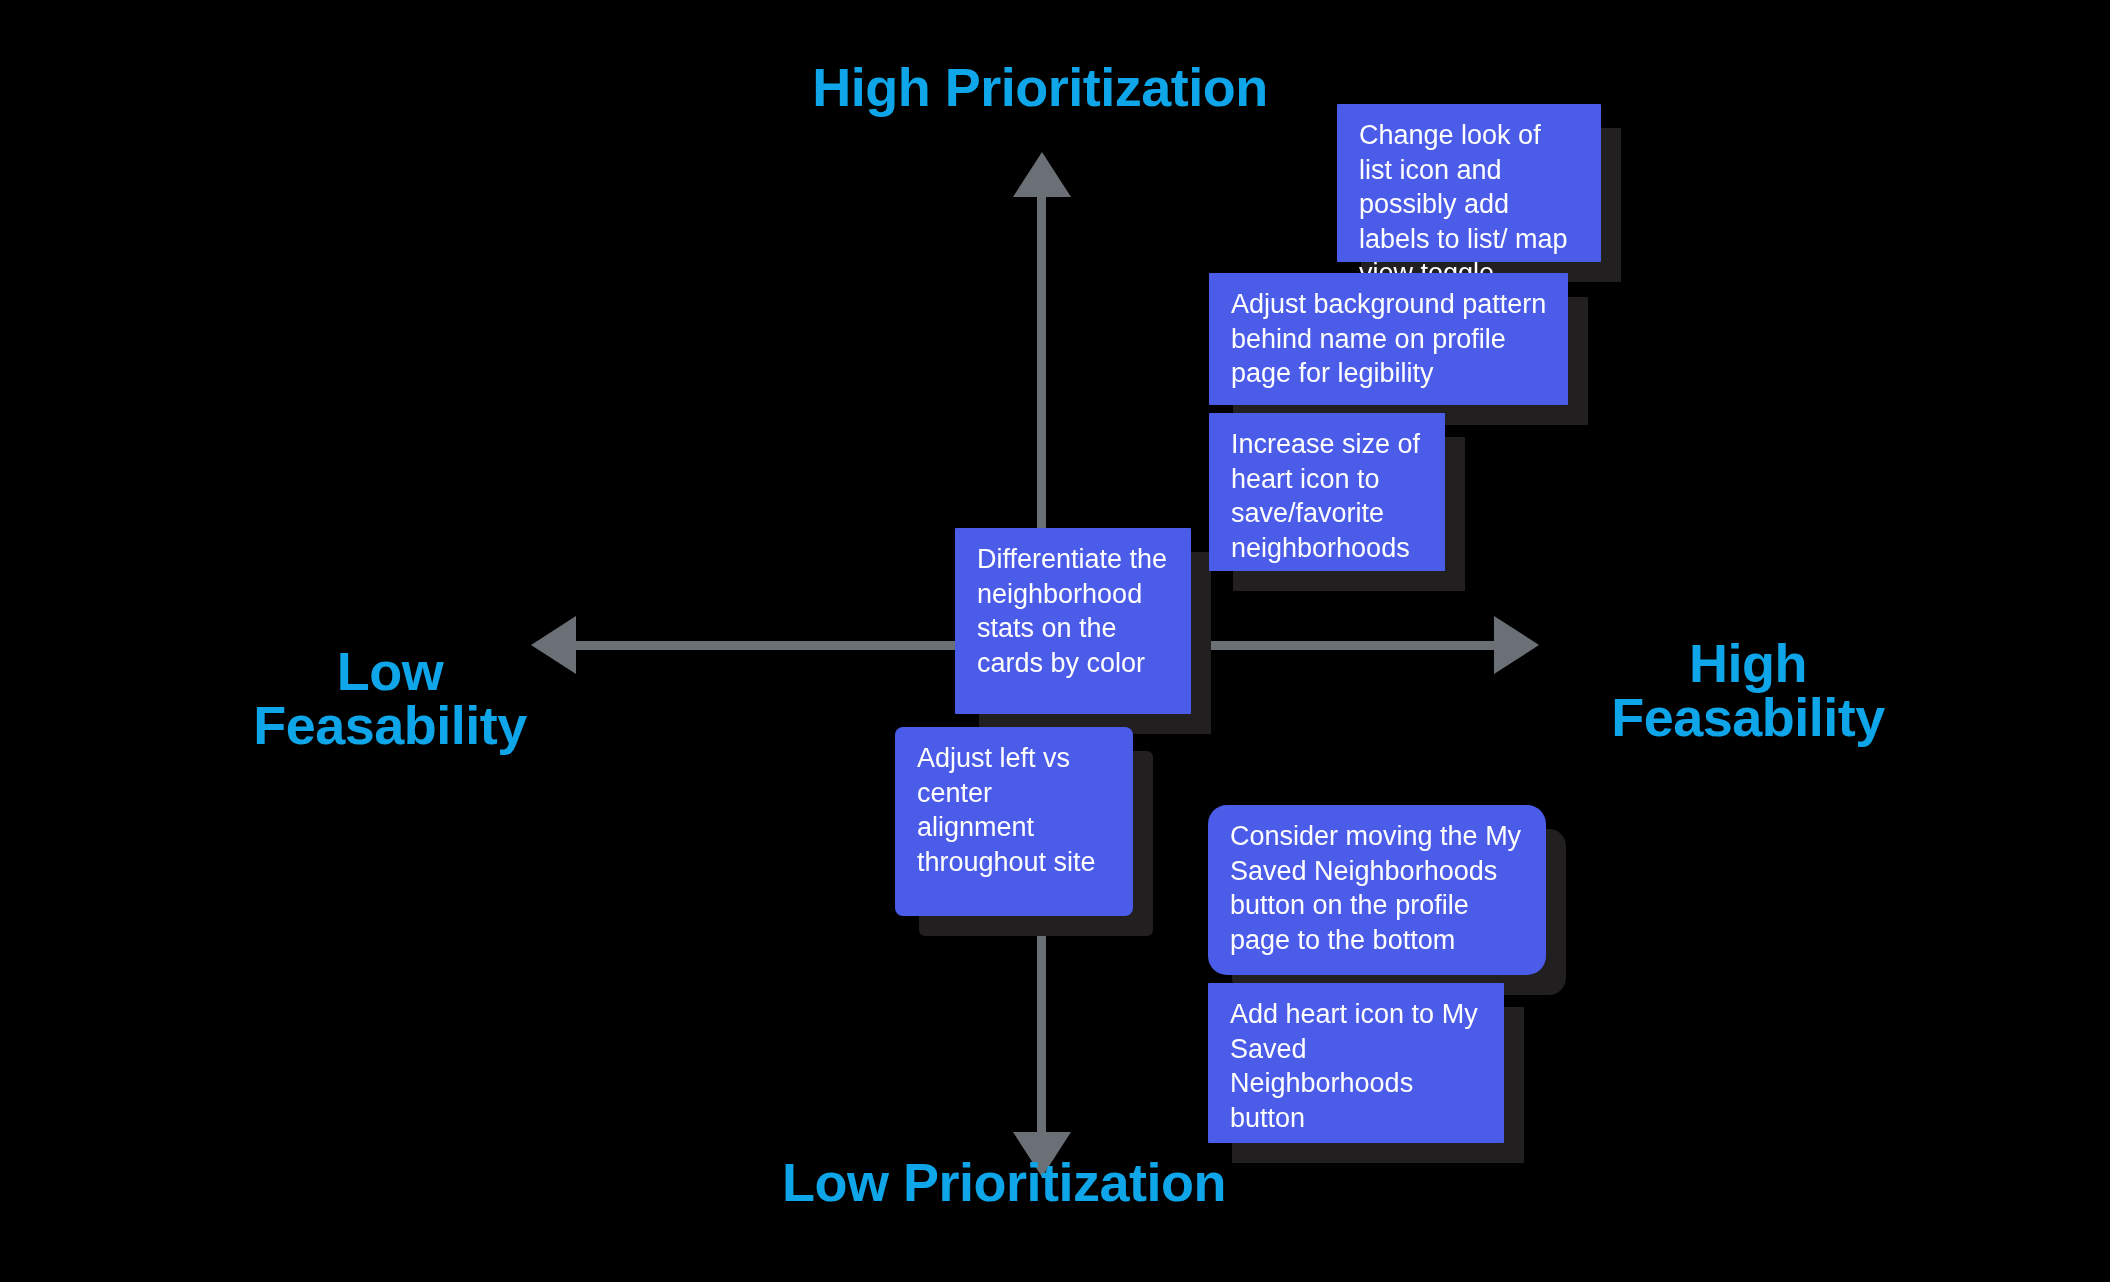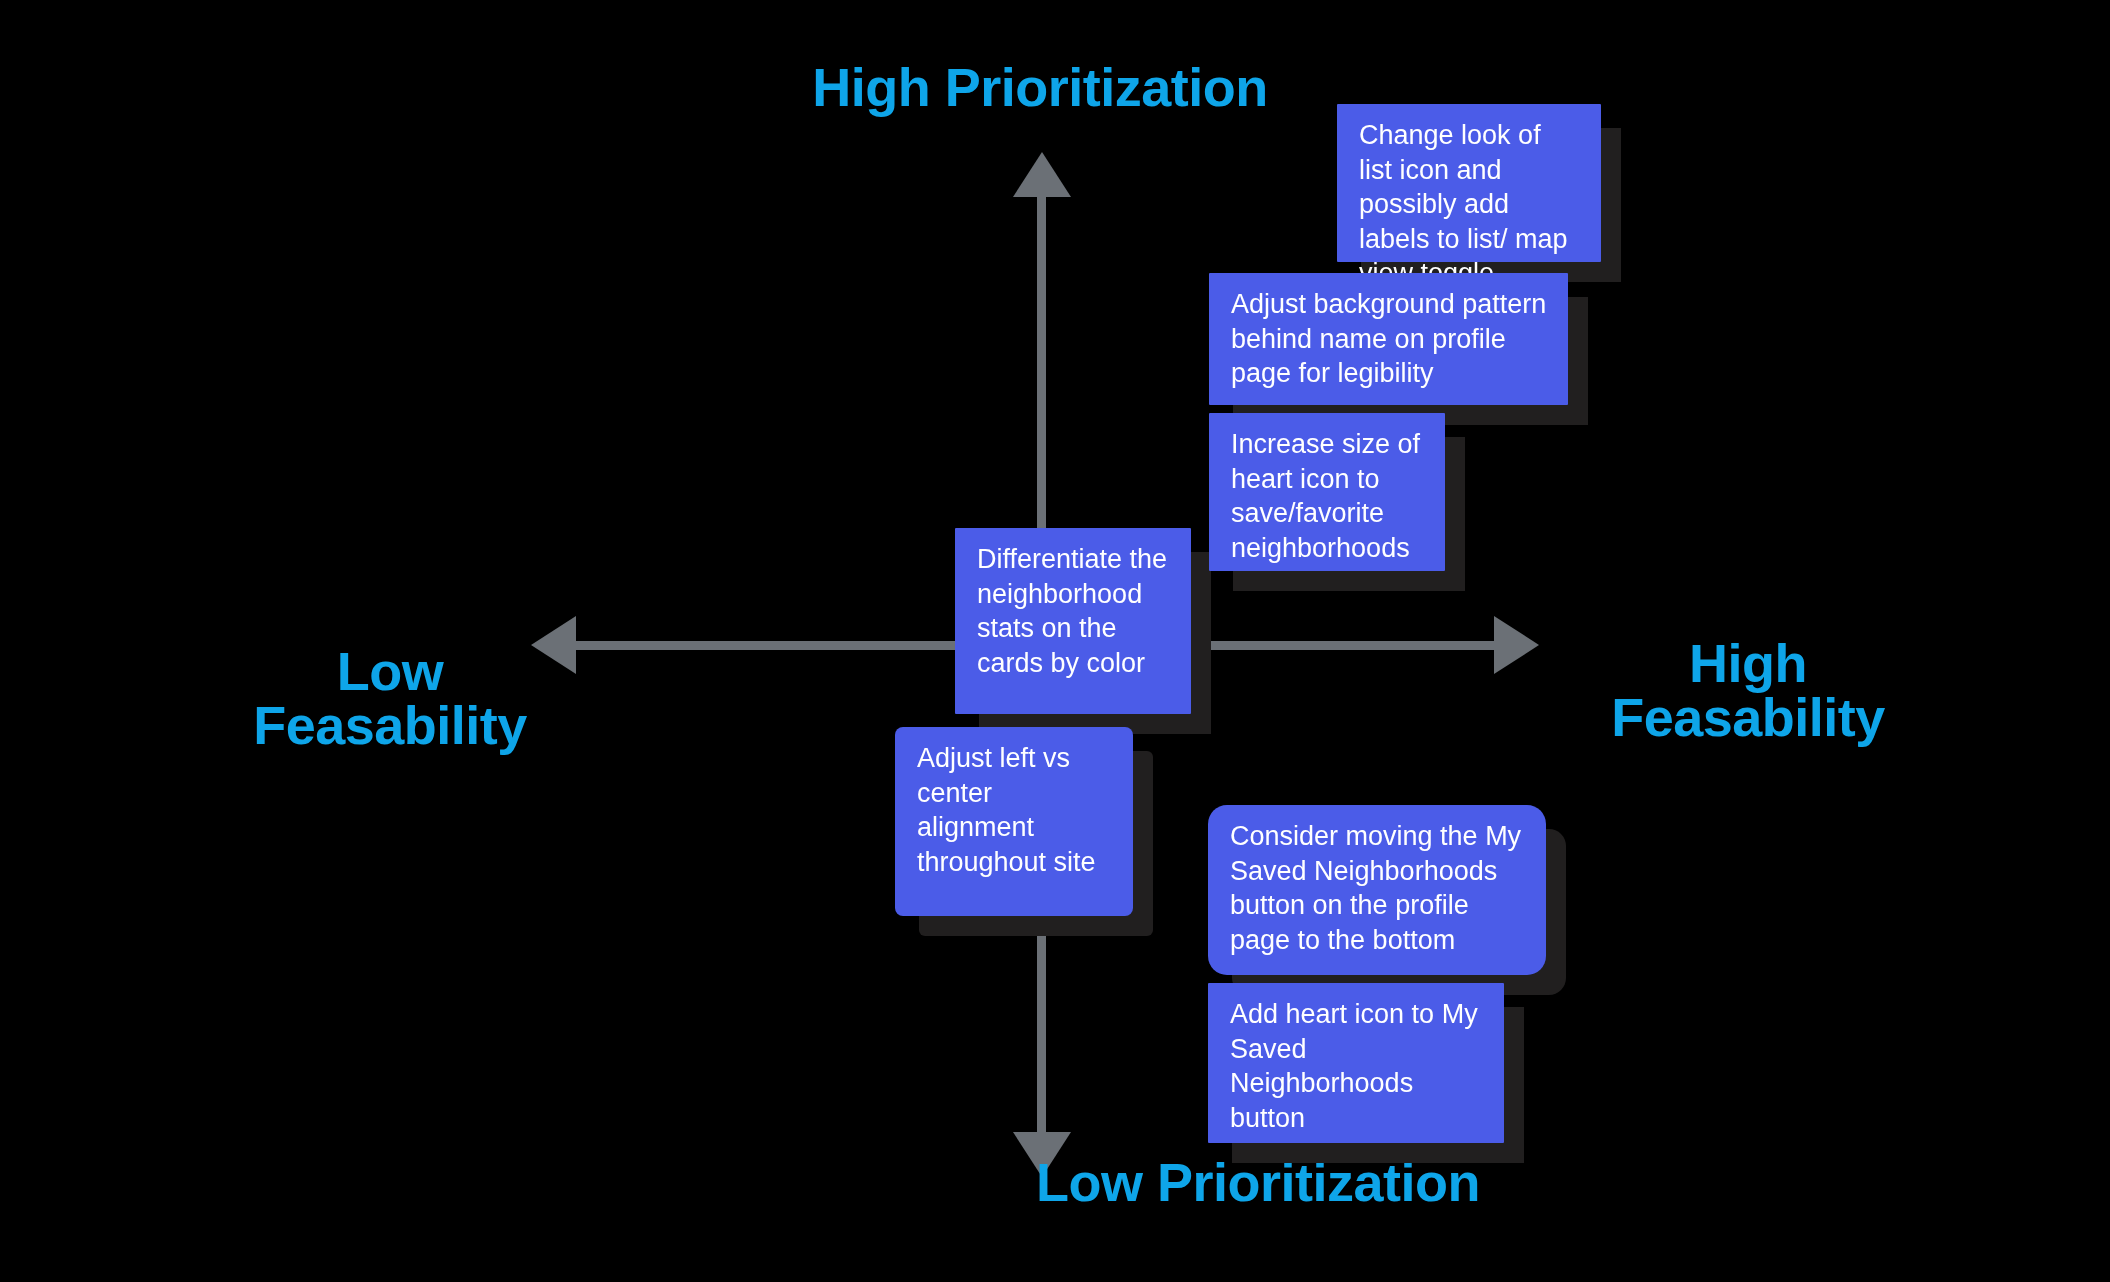--- a/index.html
+++ b/index.html
@@ -28,24 +28,23 @@
     letter-spacing: -0.5px;
     white-space: pre-line;
     text-align: center;
   }
   #label-high-prioritization {
     left: 600px;
     top: 60px;
     width: 880px;
   }
   #label-low-prioritization {
-    left: 600px;
+    left: 564px;
     top: 1155px;
     width: 880px;
-    text-align: right;
   }
   #label-low-feasability {
     left: 180px;
     top: 612px;
     width: 420px;
     margin-top: 32px;
   }
   #label-high-feasability {
     left: 1528px;
     top: 612px;

